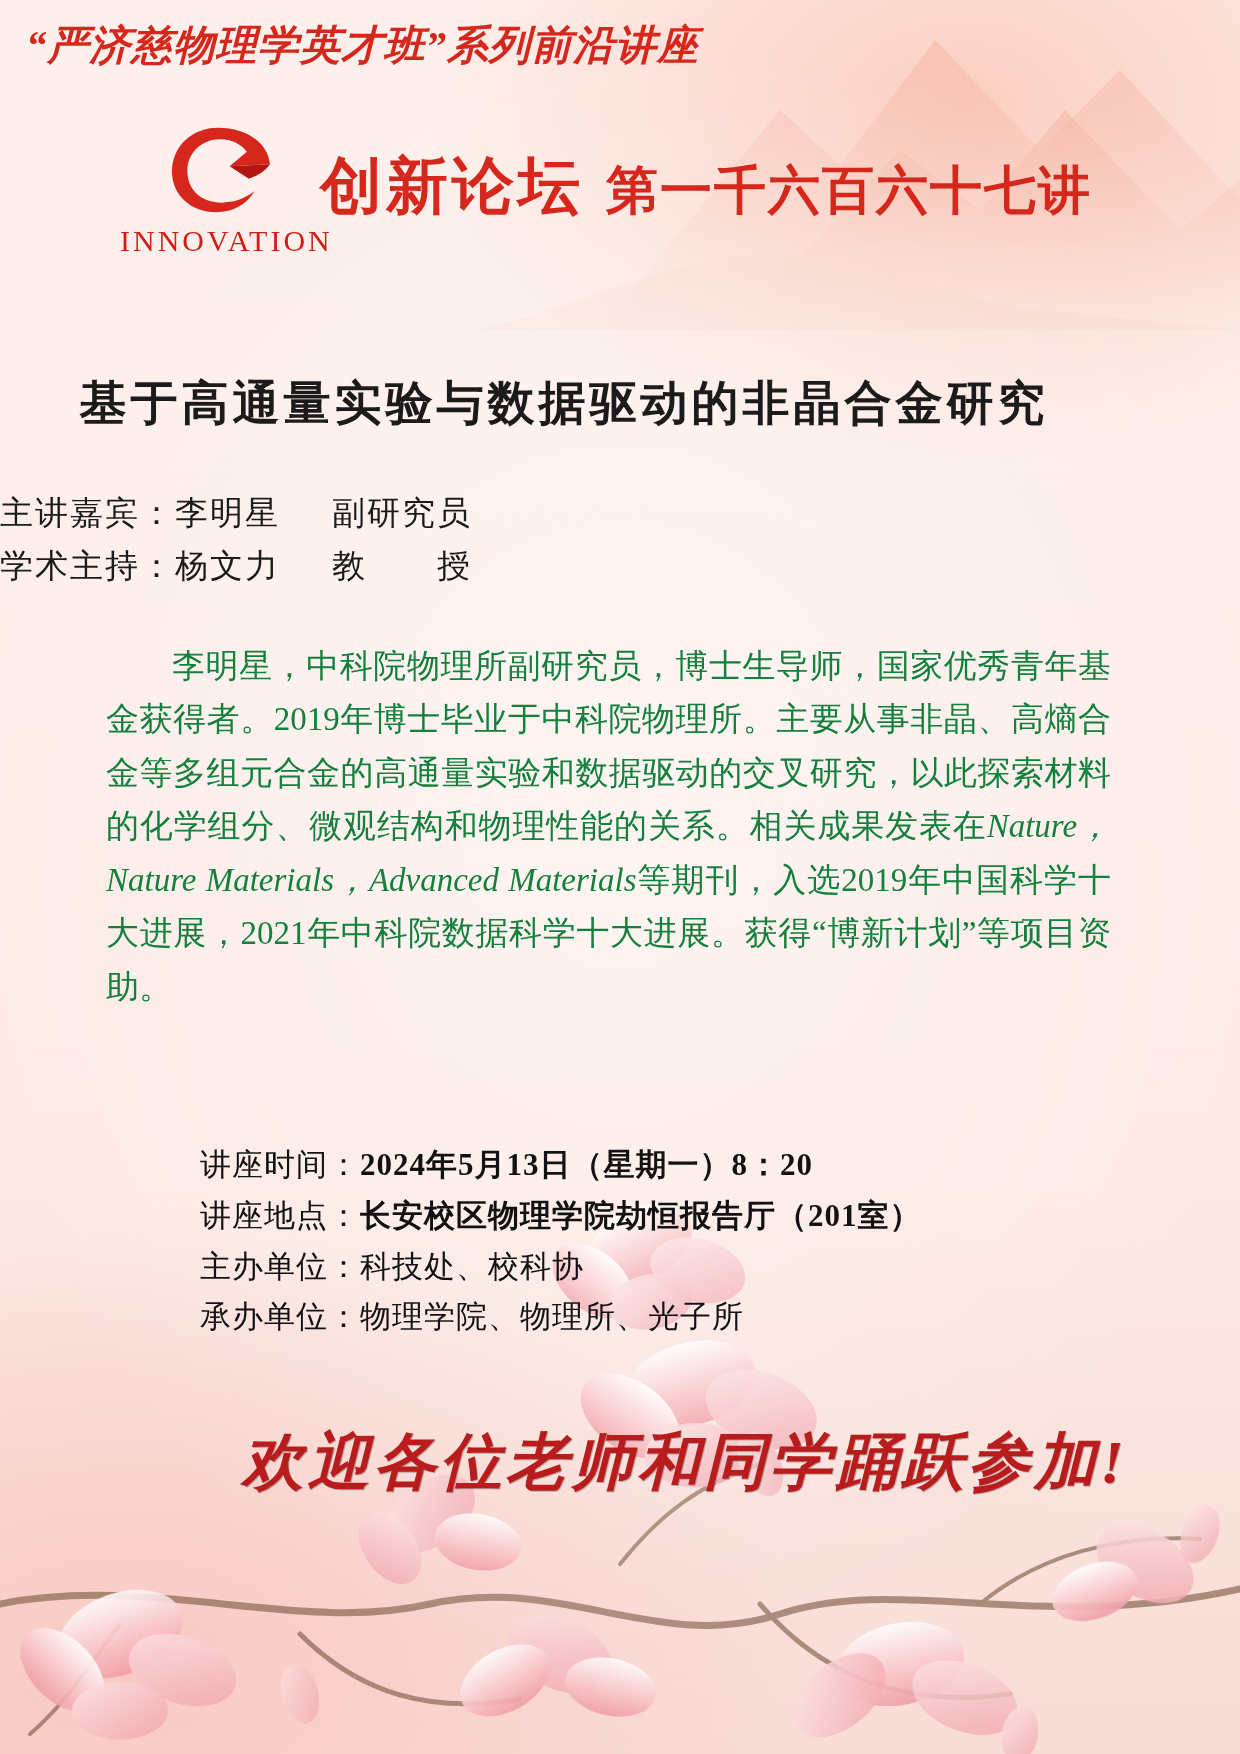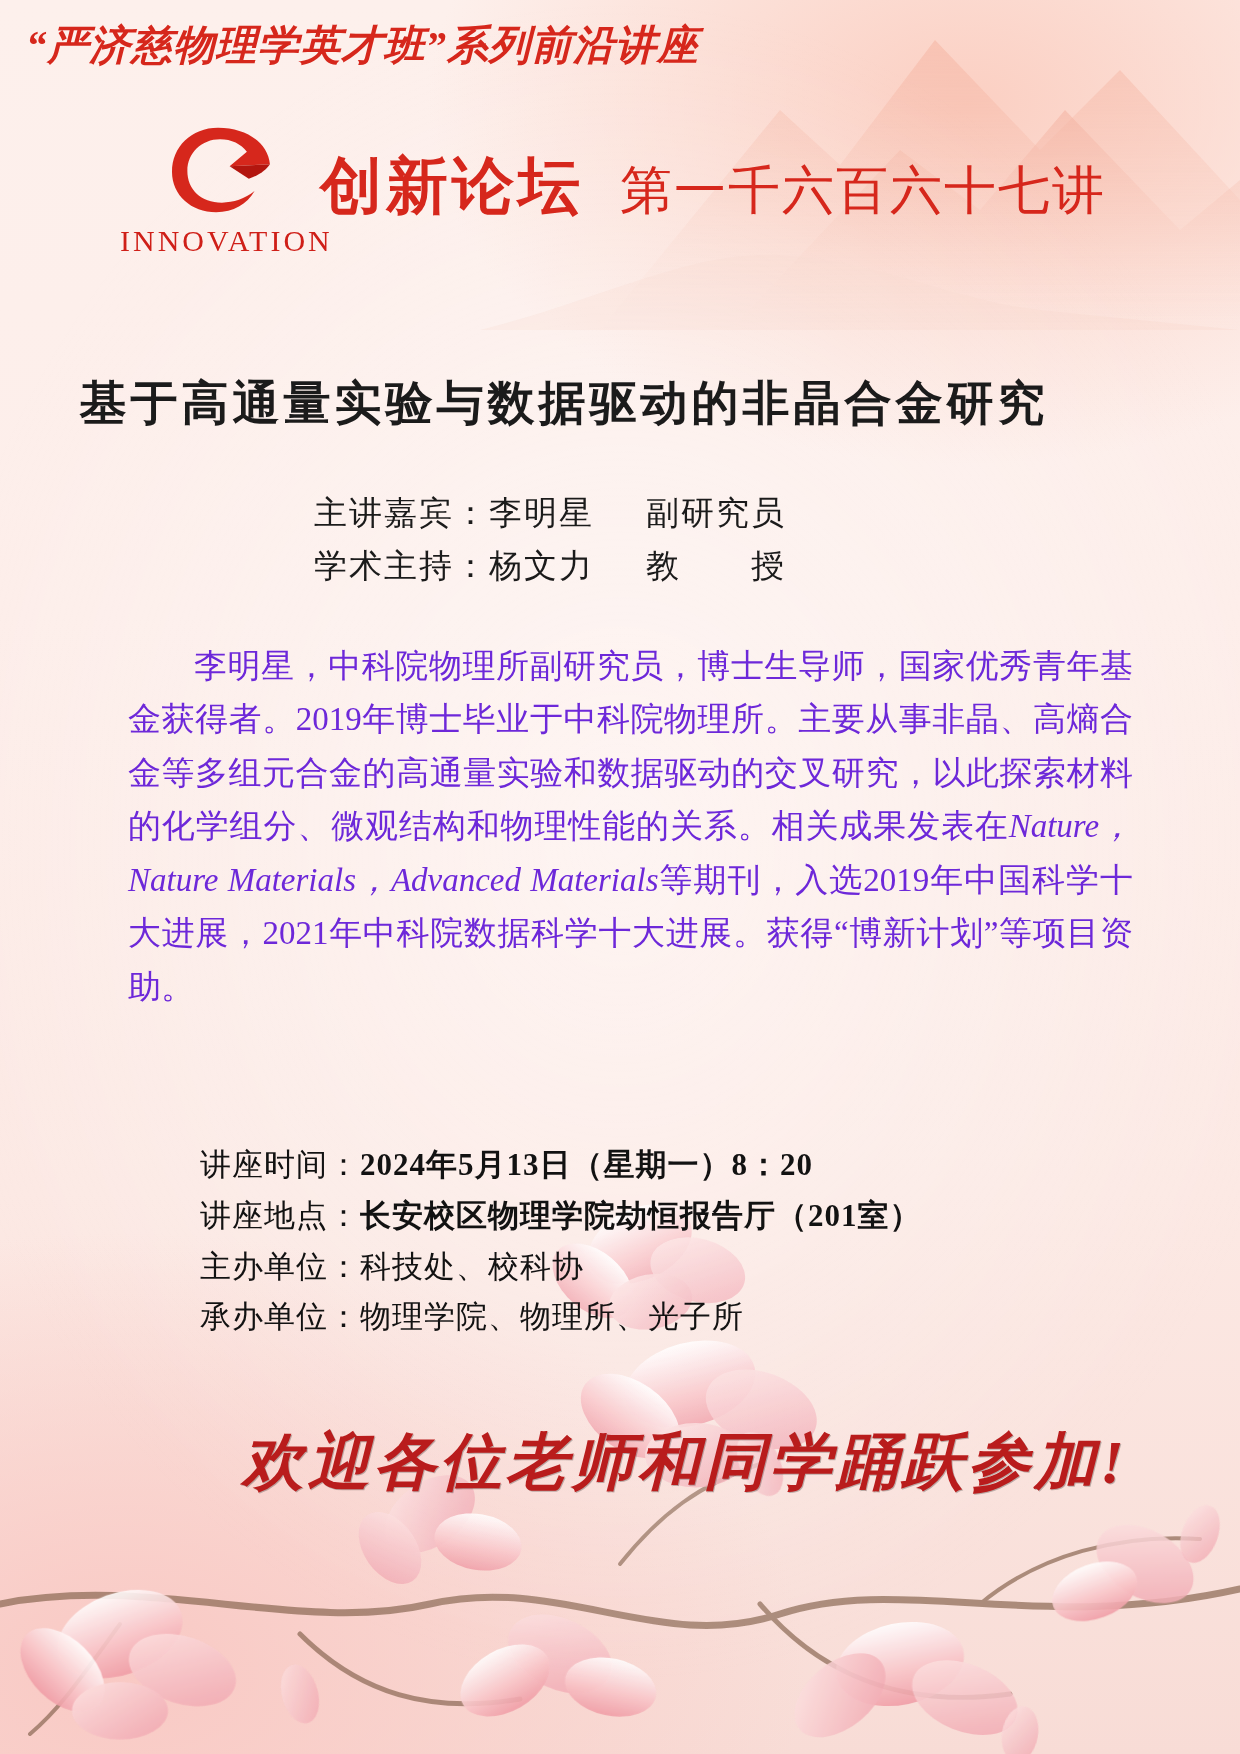--- a/index.html
+++ b/index.html
@@ -99,26 +99,26 @@
     font-family: "Liberation Serif", "DejaVu Serif", serif;
     font-weight: bold;
     font-size: 62px;
     color: #d6271c;
     letter-spacing: 4px;
     margin-top: 22px;
     white-space: nowrap;
   }
   .forum-no {
     font-family: "Liberation Serif", "DejaVu Serif", serif;
-    font-weight: normal;
+    font-weight: bold;
     font-size: 52px;
     color: #d6271c;
     letter-spacing: 2px;
     margin-top: 34px;
-    margin-left: 36px;
+    margin-left: 22px;
     white-space: nowrap;
   }
 
   .lecture-title {
     position: absolute;
     top: 372px;
     left: 0;
     width: 1128px;
     text-align: center;
     font-weight: bold;
@@ -126,37 +126,37 @@
     letter-spacing: 4px;
     color: #1b1b1b;
     white-space: nowrap;
   }
 
   .people {
     position: absolute;
     top: 487px;
     left: 0;
     width: 1100px;
-    text-align: center;
+    text-align: left;
     font-size: 33px;
     line-height: 1.62;
     color: #1b1b1b;
     letter-spacing: 2px;
   }
   .people div { white-space: nowrap; }
   .gap-mid  { display: inline-block; width: 52px; }
 
   .bio {
     position: absolute;
     top: 640px;
-    left: 128px;
+    left: 106px;
     width: 1005px;
     font-size: 33px;
     line-height: 1.62;
-    color: #6d28d9;
+    color: #15803d;
     text-align: justify;
     text-justify: inter-ideograph;
     text-indent: 2em;
   }
   .bio i { font-style: italic; }
 
   .details {
     position: absolute;
     top: 1140px;
     left: 200px;

